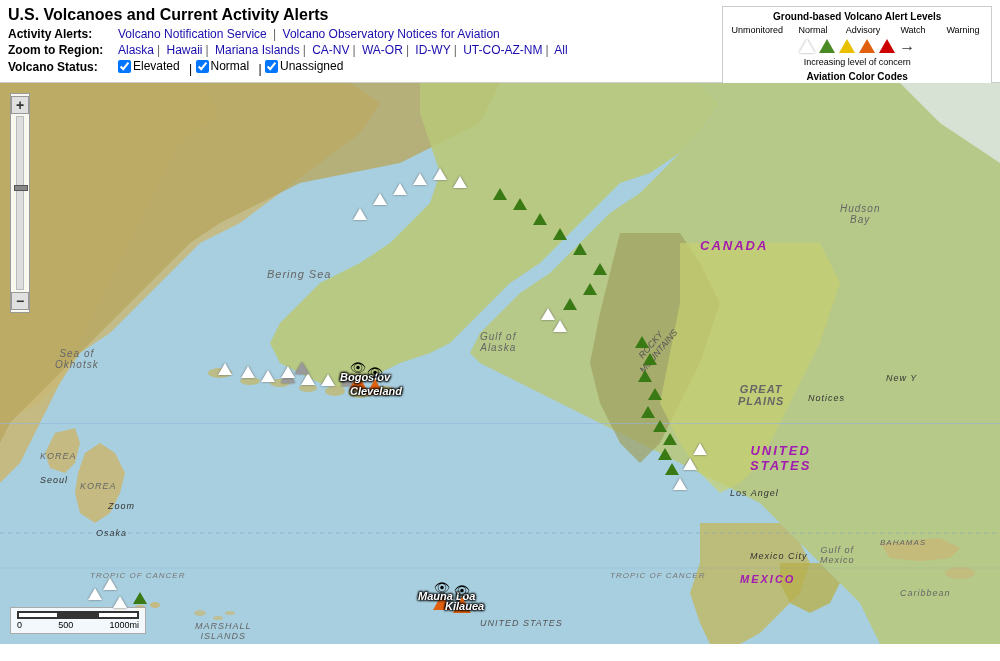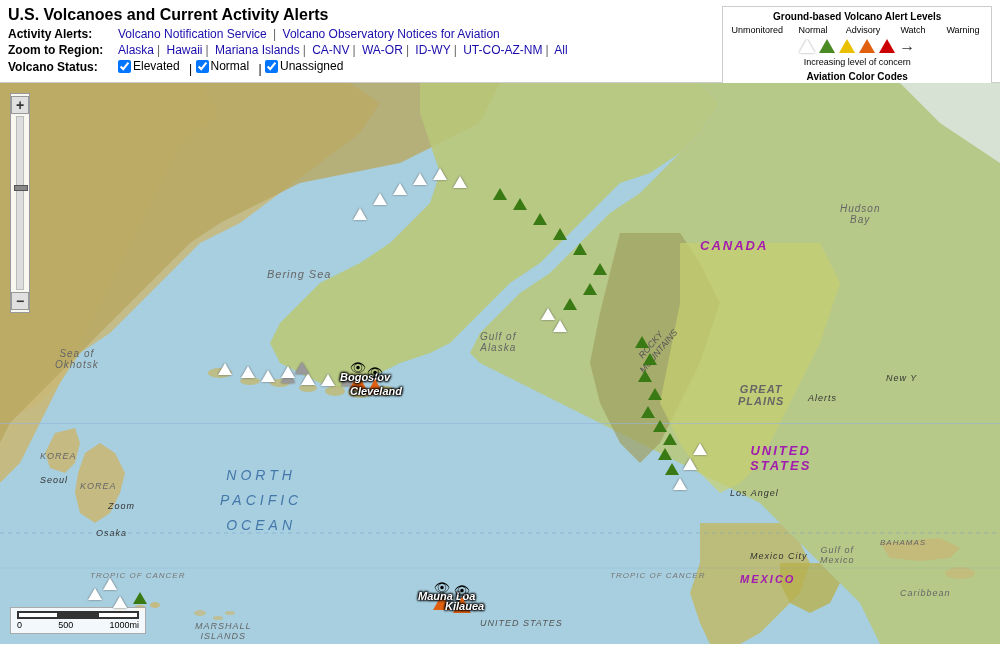--- a/index.html
+++ b/index.html
@@ -345,36 +345,35 @@
       <ellipse cx="960" cy="490" rx="15" ry="6" fill="#c8b878" opacity="0.7"></ellipse>
 
       <path d="M900,0 L1000,0 L1000,80 L970,60 L940,40 L920,20 Z" fill="#e0e8e8" opacity="0.8"></path>
 
       <line x1="0" y1="450" x2="1000" y2="450" stroke="rgba(100,150,200,0.4)" stroke-width="1" stroke-dasharray="4,4"></line>
 
       <line x1="0" y1="485" x2="1000" y2="485" stroke="rgba(100,150,200,0.3)" stroke-width="0.5"></line>
     </svg>
 
     
-    <div class="map-text ocean" style="left:220px; top:380px; line-height:1.8;">NORTH<br>PACIFIC<br>OCEAN</div>
     <div class="map-text country" style="left:700px; top:155px;">CANADA</div>
     <div class="map-text country" style="left:750px; top:360px;">UNITED<br>STATES</div>
     <div class="map-text region" style="left:480px; top:535px; font-size:9px; color:#555;">UNITED STATES</div>
     <div class="map-text region" style="left:240px; top:185px; font-size:11px;margin-left:27px;">Bering Sea</div>
     <div class="map-text region" style="left:480px; top:248px; font-size:10px;">Gulf of<br>Alaska</div>
     <div class="map-text region" style="left:840px; top:120px; font-size:10px;">Hudson<br>Bay</div>
     <div class="map-text region" style="left:738px; top:300px; font-size:11px; font-weight:bold;">GREAT<br>PLAINS</div>
     <div class="map-text region" style="left:55px; top:265px; font-size:10px;">Sea of<br>Okhotsk</div>
     <div class="map-text region" style="left:628px; top:255px; font-size:9px; letter-spacing:0px; transform:rotate(-50deg); color:#555;">ROCKY<br>MOUNTAINS</div>
     <div class="map-text region" style="left:40px; top:368px; font-size:9px;">KOREA</div>
     <div class="map-text region" style="left:80px; top:398px; font-size:9px;">KOREA</div>
     <div class="map-text city" style="left:108px; top:418px;">Zoom</div>
     <div class="map-text city" style="left:96px; top:445px;">Osaka</div>
     <div class="map-text city" style="left:40px; top:392px; font-size:9px;">Seoul</div>
-    <div class="map-text city" style="left:808px; top:310px;">Alerts</div>
+    <div class="map-text city" style="left:808px; top:310px;">Notices</div>
     <div class="map-text city" style="left:886px; top:290px;">New Y</div>
     <div class="map-text city" style="left:730px; top:405px; font-size:9px;">Los Angel</div>
     <div class="map-text city" style="left:750px; top:468px; font-size:9px;">Mexico City</div>
     <div class="map-text region" style="left:195px; top:538px; font-size:9px; text-align:center;">MARSHALL<br>ISLANDS</div>
     <div class="map-text region" style="left:90px; top:488px; font-size:8px; letter-spacing:1px; color:#777;">TROPIC OF CANCER</div>
     <div class="map-text region" style="left:610px; top:488px; font-size:8px; letter-spacing:1px; color:#777;">TROPIC OF CANCER</div>
     <div class="map-text country" style="left:740px; top:490px; font-size:11px;">MEXICO</div>
     <div class="map-text region" style="left:820px; top:462px; font-size:9px;">Gulf of<br>Mexico</div>
     <div class="map-text region" style="left:900px; top:505px; font-size:9px;">Caribbean</div>
     <div class="map-text region" style="left:880px; top:455px; font-size:8px;">BAHAMAS</div>

